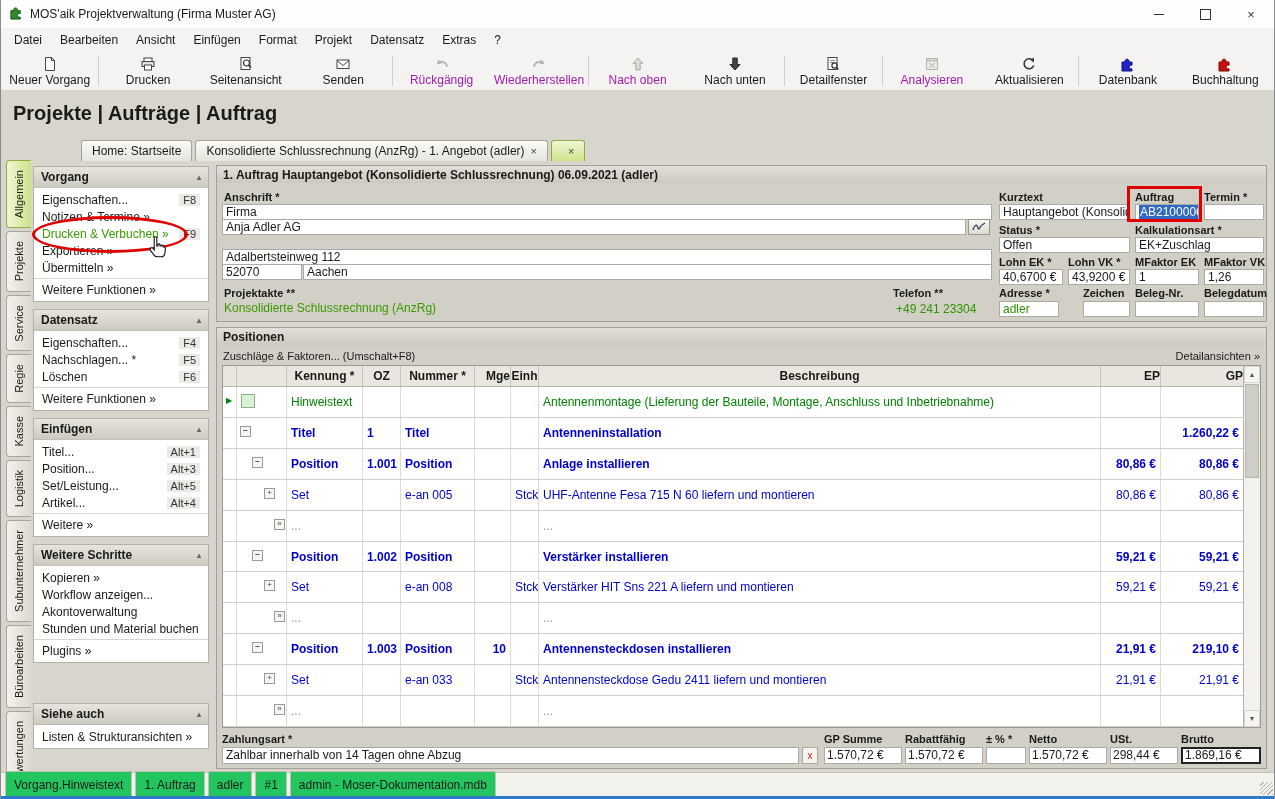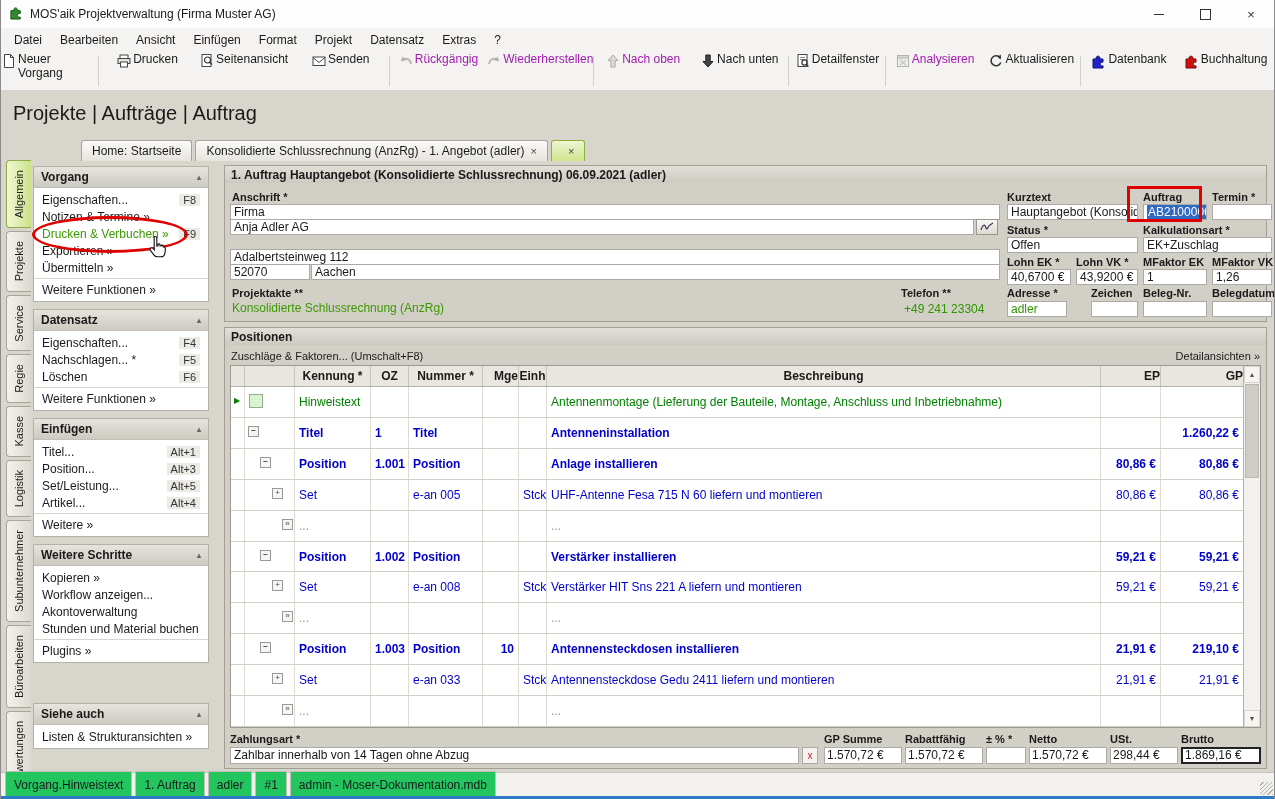--- a/index.html
+++ b/index.html
@@ -10,26 +10,26 @@
   .title-text{margin-left:6px}
   .win-controls{margin-left:auto;display:flex;height:100%}
   .win-btn{width:46px;display:flex;align-items:center;justify-content:center;color:#333;font-size:13px}
   .mini-glyph{display:inline-block;width:10px;border-bottom:1px solid #333;height:1px}
   .maxi-glyph{display:inline-block;width:9px;height:9px;border:1px solid #333}
   
   .menubar{height:24px;background:#f4f3f1;display:flex;align-items:center;padding-left:4px}
   .menu-item{padding:3px 9px;cursor:default}
   
   .toolbar{height:38px;background:#f4f3f1;display:flex;align-items:stretch;border-bottom:1px solid #d5d3cd}
-  .tb-btn{flex:1;display:flex;flex-direction:row;align-items:flex-start;justify-content:center;gap:1px}
+  .tb-btn{flex:1;display:flex;flex-direction:column;align-items:center;justify-content:center;gap:1px}
   .tb-btn.disabled{color:#a21caf}
   .tb-sep{width:1px;background:#d2d0ca;margin:4px 0}
   .tb-icon{height:17px;display:flex;align-items:center;justify-content:center}
   
-  .breadcrumb{height:45px;display:flex;align-items:center;padding-left:12px;font-size:20px;font-weight:normal}
+  .breadcrumb{height:45px;display:flex;align-items:center;padding-left:12px;font-size:20px;font-weight:bold}
   
   .tabstrip{height:25px;display:flex;align-items:flex-end;padding-left:80px;gap:3px}
   .tab{height:20px;display:flex;align-items:center;padding:0 10px;background:linear-gradient(#fbfaf7,#e6e4de);
     border:1px solid #a5a29a;border-bottom:none;border-radius:3px 3px 0 0;white-space:nowrap}
   .tab.active{background:linear-gradient(#eff6d2,#cfe48c);border-color:#8fae42}
   .tab-close{margin-left:6px;color:#444;font-size:11px}
   
   .main{position:absolute;top:160px;left:0;right:0;bottom:27px;display:flex}
   .side-rail{width:30px;display:flex;flex-direction:column;gap:3px;align-items:flex-end;padding-top:0}
   .side-tab{width:24px;padding:9px 0;display:flex;align-items:center;justify-content:center;
@@ -42,21 +42,21 @@
   .panel-h{height:20px;display:flex;align-items:center;padding:0 7px;background:linear-gradient(#e7e4dd,#cdcac2);
     font-weight:bold;border-bottom:1px solid #c3c0b8}
   .panel-h .arr{margin-left:auto;font-size:8px;color:#666}
   .sb-items{padding:3px 0}
   .sb-item{display:flex;align-items:center;padding:1px 8px;height:15px;cursor:default}
   .sb-item .key{margin-left:auto;background:#eceae5;padding:0 4px;font-size:11px;color:#333}
   .sb-item.green{color:#3c9a00}
   .sb-sep{border-top:1px solid #d8d5ce;margin:2px 0}
   .rail-spacer{height:26px}
   
-  .content{flex:1;position:relative;margin:0 7px 0 11px}
+  .content{flex:1;position:relative;margin:0 7px 0 3px}
   .box-panel{position:absolute;background:#d2cfc7;border:1px solid #a39f97;box-sizing:border-box}
   .panel-title{height:17px;display:flex;align-items:center;padding:0 6px;font-weight:bold;
     background:linear-gradient(#e3e0d9,#ccc9c1)}
   .lbl{position:absolute;font-weight:bold;font-size:11px;white-space:nowrap}
   .inp{position:absolute;background:#fff;border:1px solid #abaaa4;padding:0 3px;display:flex;align-items:center;
     height:16px;box-sizing:border-box;white-space:nowrap;overflow:hidden}
   .inp.green{color:#2f9400}
   .green-link{color:#3c9a00}
   .sel-text{background:#316ac5;color:#fff;padding:0 1px}
   .mini-btn{position:absolute;width:22px;height:16px;background:linear-gradient(#f8f7f4,#dddad2);border:1px solid #9a978f;

